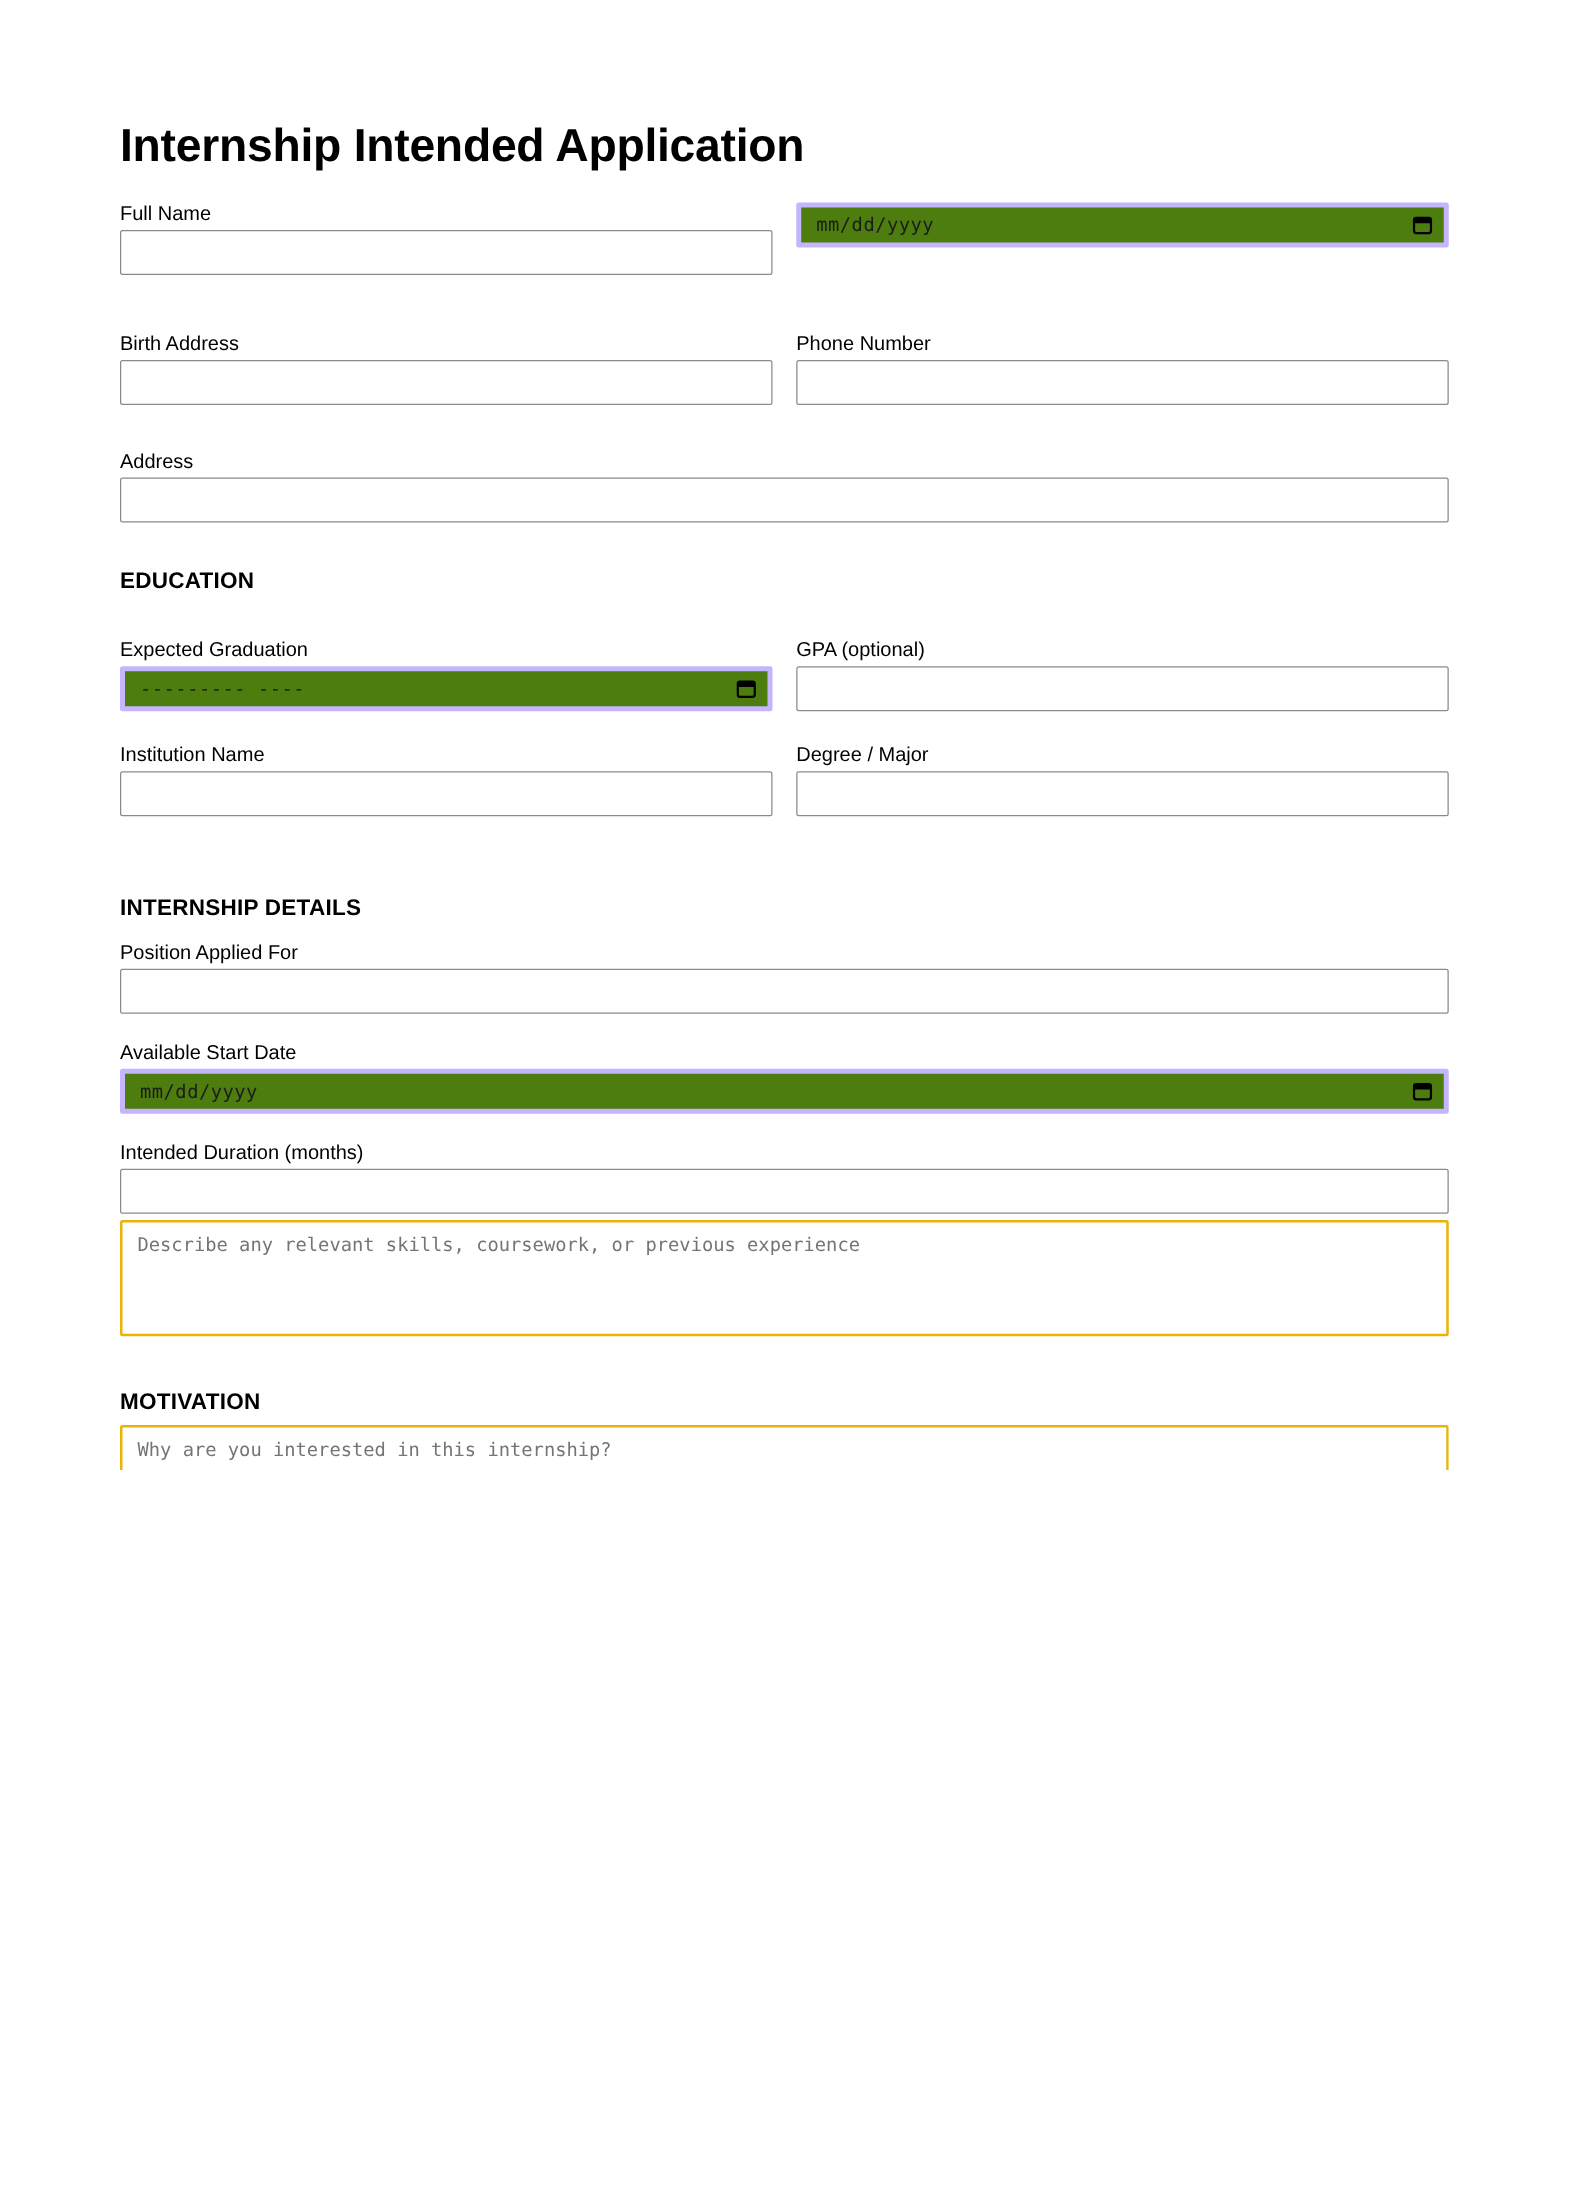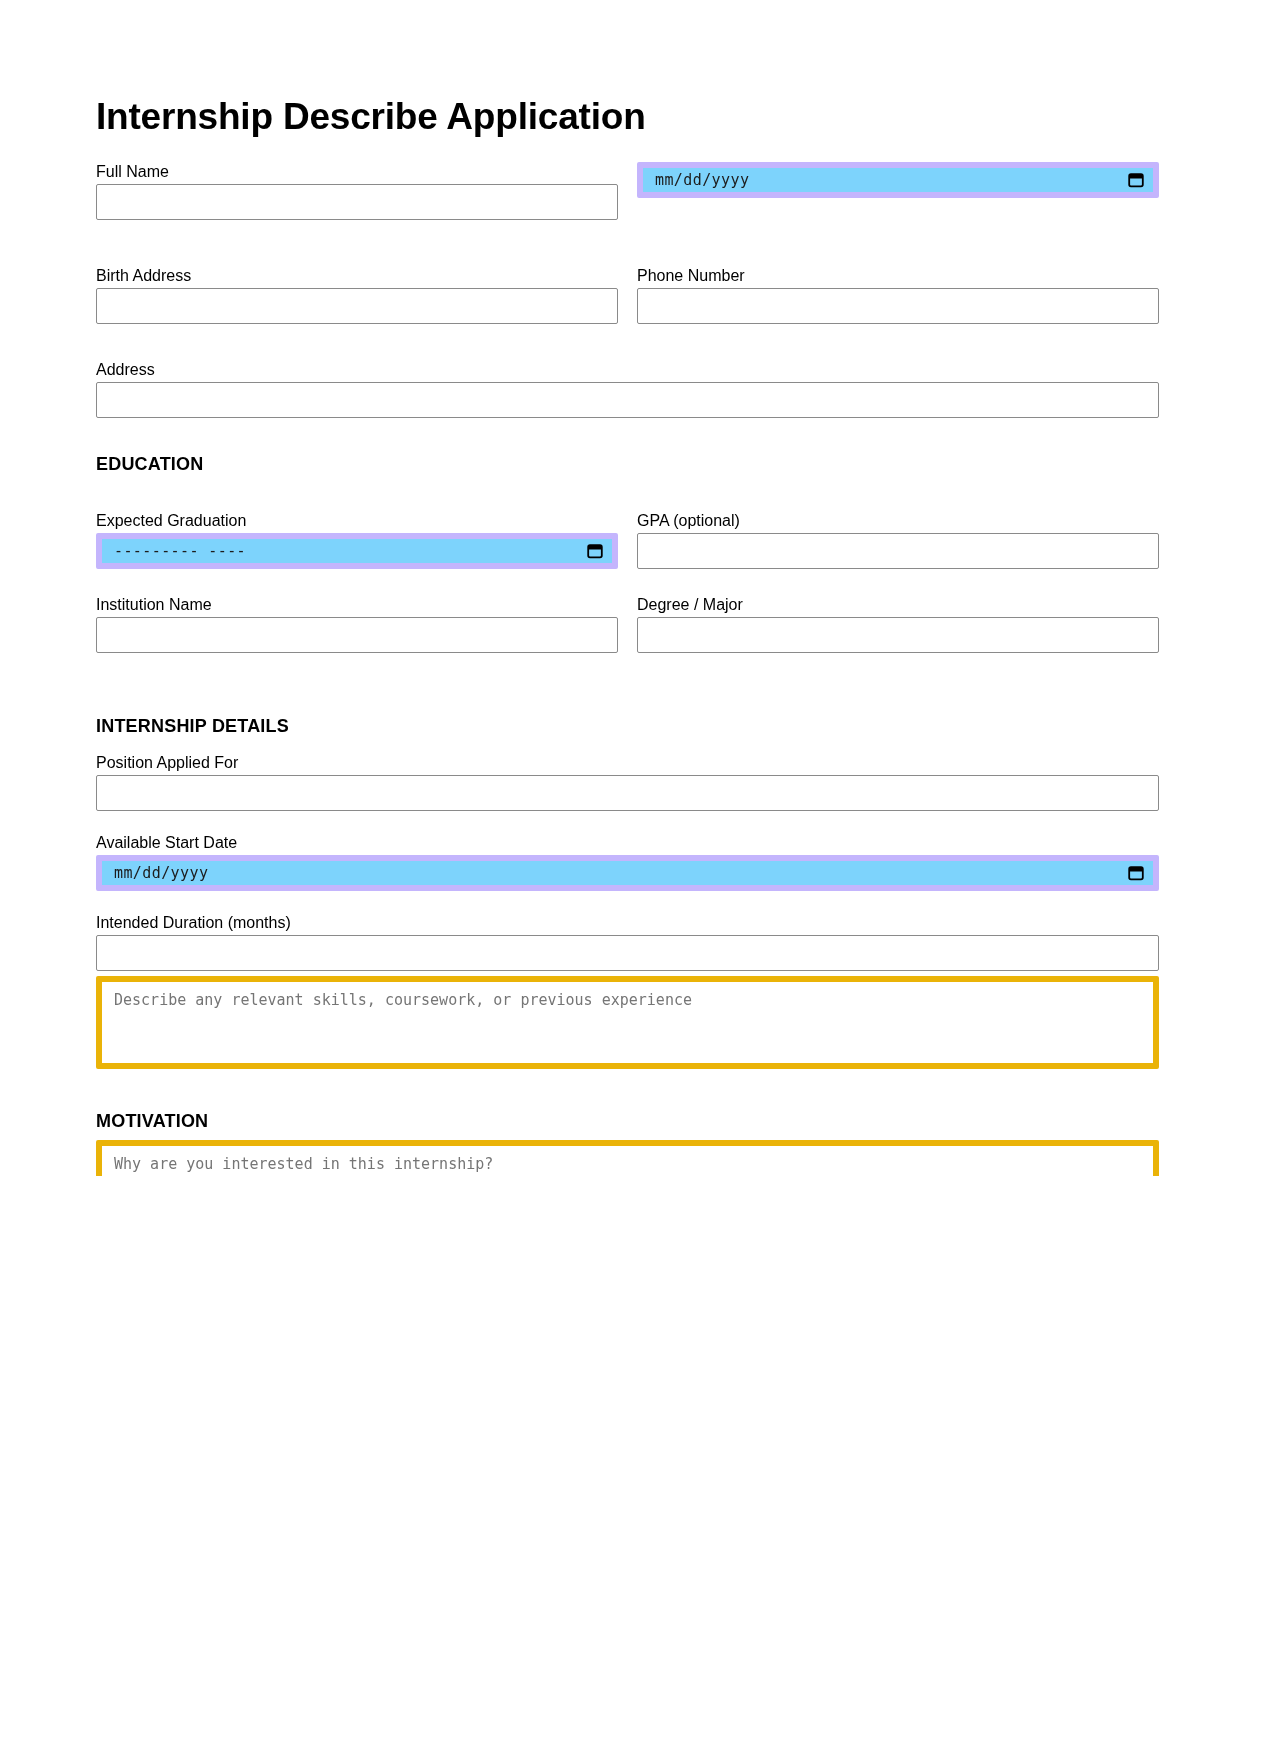--- a/index.html
+++ b/index.html
@@ -57,39 +57,39 @@
     color: #000000;
     outline: none;
   }
   .date-input {
     display: flex;
     align-items: center;
     justify-content: space-between;
     width: 100%;
     height: 36px;
     box-sizing: border-box;
-    border: 6px solid #c4b5fd;
+    border: 4px solid #c4b5fd;
     border-radius: 2px;
-    background: #7dd3fc;
+    background: #4d7c0f;
     padding: 0 9px 0 12px;
     cursor: default;
   }
   .date-text {
     font-family: "DejaVu Sans Mono", "Liberation Mono", monospace;
     font-size: 15px;
     letter-spacing: 0.4px;
     color: #1c1c1c;
     white-space: pre;
   }
   .cal-icon { display: inline-flex; flex: 0 0 auto; }
   .ta {
     display: block;
     width: 100%;
     box-sizing: border-box;
-    border: 6px solid #eab308;
+    border: 2px solid #eab308;
     border-radius: 2px;
     background: #ffffff;
     padding: 9px 12px;
     font-family: "DejaVu Sans Mono", "Liberation Mono", monospace;
     font-size: 15px;
     color: #000000;
     resize: none;
     outline: none;
   }
   .ta::placeholder { color: #757575; opacity: 1; }
@@ -111,21 +111,21 @@
   #sh-skills      { margin-top: 38px; }
   #ta-skills      { margin-top: 5px; }
   #sh-motivation  { margin-top: 41px; }
   #ta-motivation-wrap { margin-top: 8px; height: 36px; overflow: hidden; }
 </style>
 </head>
 <body>
 
 <div class="container">
 
-  <h1 class="page-title">Internship Describe Application</h1>
+  <h1 class="page-title">Internship Intended Application</h1>
 
 
   <div class="row2" id="row-1">
     <div>
       <label class="field-label">Full Name</label>
       <input type="text" class="text-input" style="">
     </div>
     <div>
       <div class="date-input">
         <span class="date-text">mm/dd/yyyy</span>

